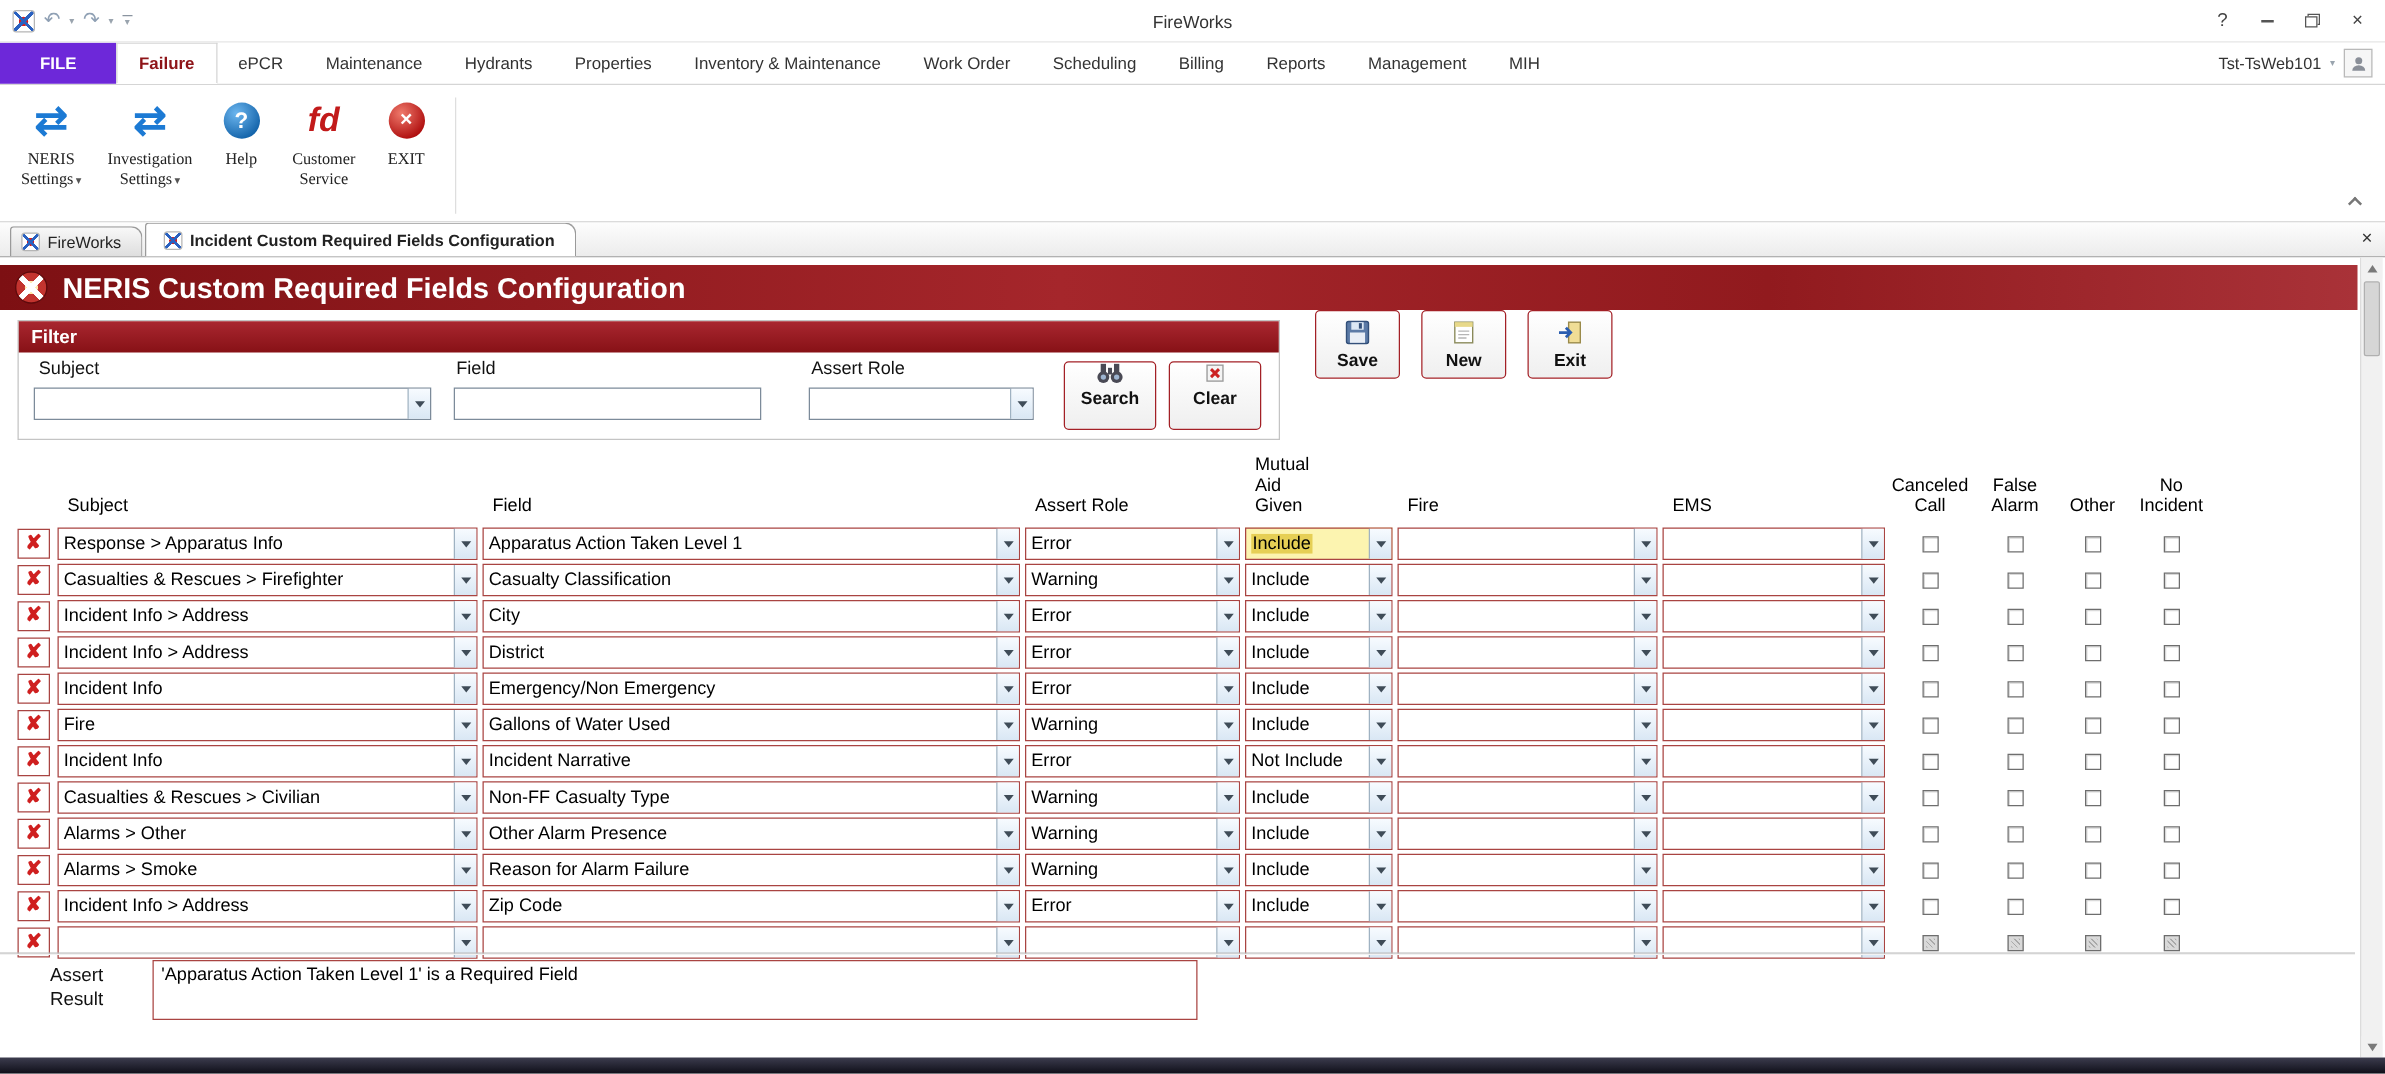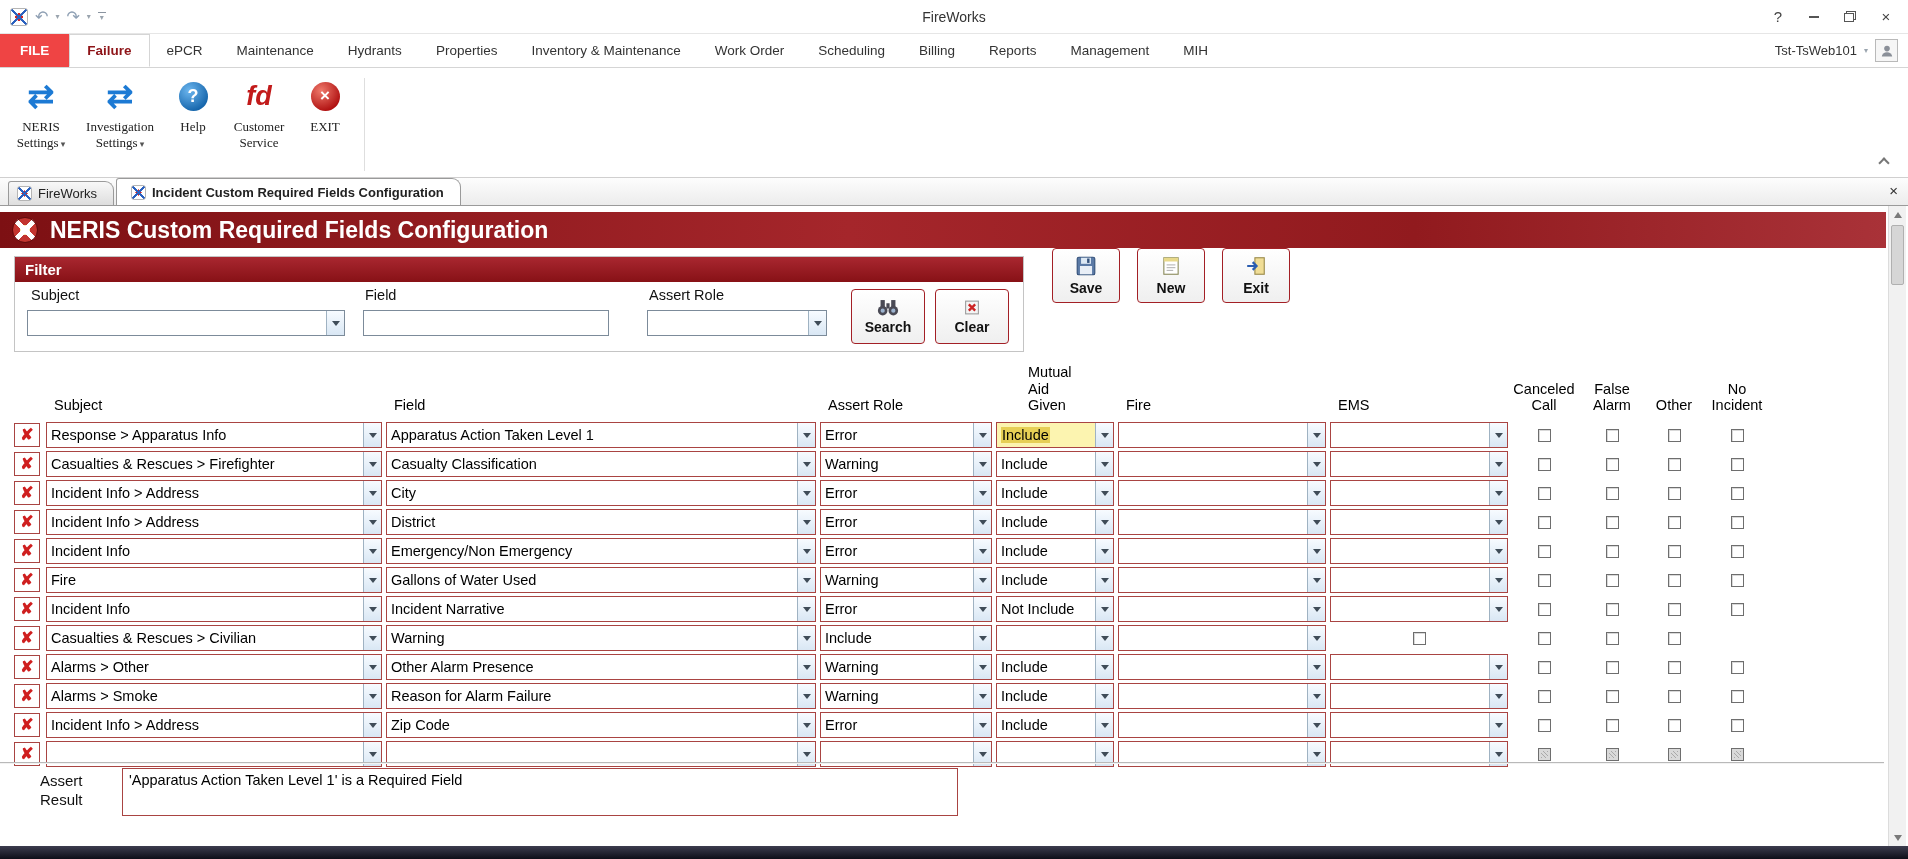--- a/index.html
+++ b/index.html
@@ -22,21 +22,21 @@
   .win-ctrls{margin-left:auto;display:flex;align-items:center;padding-right:4px;}
   .win-btn{width:36px;height:28px;display:flex;align-items:center;justify-content:center;color:#444;font-size:15px;}
   .restore{position:relative;width:12px;height:11px;}
   .restore::before{content:"";position:absolute;right:0;top:0;width:8px;height:7px;border:1px solid #555;}
   .restore::after{content:"";position:absolute;left:0;bottom:0;width:8px;height:7px;border:1px solid #555;background:#fff;}
   .minbar{width:10px;height:2px;background:#555;}
 
   
   .tabrow{height:34px;display:flex;align-items:stretch;background:#fff;border-bottom:1px solid #d5d5d5;}
   .rtab{display:flex;align-items:center;padding:0 17px;font-size:13.5px;color:#333;}
-  .rtab.file{background:#ef4444;color:#fff;font-weight:bold;padding:0 20px;}
+  .rtab.file{background:#6d28d9;color:#fff;font-weight:bold;padding:0 32px;}
   .rtab.active{color:#8e1418;font-weight:bold;border:1px solid #d5d5d5;border-bottom:1px solid #fff;background:#fff;}
   .user-area{margin-left:auto;display:flex;align-items:center;gap:7px;padding-right:10px;font-size:13px;color:#333;}
   .avatar-box{width:23px;height:23px;border:1px solid #b9b9b9;background:#f6f6f6;display:flex;align-items:center;justify-content:center;}
 
   
   .ribbon{height:110px;background:#fff;border-bottom:1px solid #d0cfcf;position:relative;display:flex;align-items:flex-start;padding:4px 0 0 6px;}
   .rb-btn{min-width:58px;display:flex;flex-direction:column;align-items:center;padding:6px 4px 0 4px;gap:5px;font-size:13px;color:#222;text-align:center;}
   .rb-icon{height:36px;display:flex;align-items:center;justify-content:center;}
   .lbl{line-height:1.2;font-family:Liberation Serif, serif;}
   .caret-sm{font-size:9px;color:#555;margin-left:2px;}
@@ -67,21 +67,21 @@
   
   .filter-panel{position:absolute;left:14px;top:50px;width:1010px;height:96px;border:1px solid #c4c4c4;background:#fff;}
   .filter-head{height:25px;background:linear-gradient(#a92730,#871116);color:#fff;font-weight:bold;font-size:15px;display:flex;align-items:center;padding-left:10px;}
   .filter-body{position:relative;height:69px;}
   .f-label{position:absolute;font-size:14.5px;color:#111;top:5px;}
   .combo{border:1px solid #7c8b9a;height:26px;display:flex;align-items:center;justify-content:space-between;background:#fff;font-size:14.5px;color:#000;}
   .combo .val{padding:0 4px;white-space:nowrap;overflow:hidden;}
   .dd{width:18px;align-self:stretch;border-left:1px solid #9fb2c2;background:linear-gradient(#f7fbff,#d9e7f4);display:flex;align-items:center;justify-content:center;flex:none;}
   .dd::after{content:"";border-left:4px solid transparent;border-right:4px solid transparent;border-top:5px solid #3f4c58;}
   .f-input{position:absolute;border:1px solid #7c8b9a;height:26px;font-size:14.5px;padding:0 4px;font-family:"Liberation Sans",sans-serif;}
-  .f-btn{position:absolute;width:74px;height:55px;border:1px solid #a32026;border-radius:4px;display:flex;flex-direction:column;align-items:center;justify-content:center;gap:3px;font-weight:bold;font-size:14px;color:#111;background:linear-gradient(#ffffff,#efefef);}
+  .f-btn{position:absolute;width:74px;height:55px;border:1px solid #a32026;border-radius:4px;display:flex;flex-direction:column;align-items:center;justify-content:flex-start;gap:3px;font-weight:bold;font-size:14px;color:#111;background:linear-gradient(#ffffff,#efefef);}
 
   
   .act-btn{position:absolute;top:42px;width:68px;height:55px;border:1px solid #a32026;border-radius:4px;display:flex;flex-direction:column;align-items:center;justify-content:center;gap:3px;font-weight:bold;font-size:14px;color:#111;background:linear-gradient(#ffffff,#efefef);}
 
   
   .grid{position:absolute;left:0;top:158px;right:24px;}
   .grid-head,.grid-row{display:grid;grid-template-columns:28px 336px 430px 172px 118px 208px 178px 64px 64px 52px 66px;column-gap:4px;padding-left:14px;}
   .grid-head{align-items:end;margin-bottom:8px;font-size:14.5px;color:#000;}
   .gh{padding-left:8px;line-height:1.15;}
   .gh.center{padding-left:0;text-align:center;justify-self:center;}
@@ -292,21 +292,21 @@
       </svg>
       <span>Exit</span>
     </div>
 
     <div class="grid">
       <div class="grid-head">
         <div class="gh"></div>
         <div class="gh">Subject</div>
         <div class="gh">Field</div>
         <div class="gh">Assert Role</div>
-        <div class="gh"><span class="narrow" style="width:58px;margin-left:24px;">Mutual Aid Given</span></div>
+        <div class="gh"><span class="narrow" style="width:58px;">Mutual Aid Given</span></div>
         <div class="gh">Fire</div>
         <div class="gh">EMS</div>
         <div class="gh center"><span class="narrow" style="width:62px;">Canceled Call</span></div>
         <div class="gh center"><span class="narrow" style="width:44px;">False Alarm</span></div>
         <div class="gh center">Other</div>
         <div class="gh center"><span class="narrow" style="width:56px;">No Incident</span></div>
       </div>
       <div>
   <div class="grid-row">
     <div class="del-btn">
@@ -603,20 +603,24 @@
   </div>
 
   <div class="grid-row">
     <div class="del-btn">
               <span class="del-x">✘</span>
             </div>
     <div class="cell combo-cell c-sub">
               <span class="val">Casualties &amp; Rescues &gt; Civilian</span>
               <span class="dd"></span>
             </div>
+    <div class="cell c-fld">
+              <span class="val">Non-FF Casualty Type</span>
+              <span class="dd"></span>
+            </div>
     <div class="cell c-ast">
               <span class="val">Warning</span>
               <span class="dd"></span>
             </div>
     <div class="cell c-mut">
               <span class="val">Include</span>
               <span class="dd"></span>
             </div>
     <div class="cell c-fire">
               <span class="val"></span>

